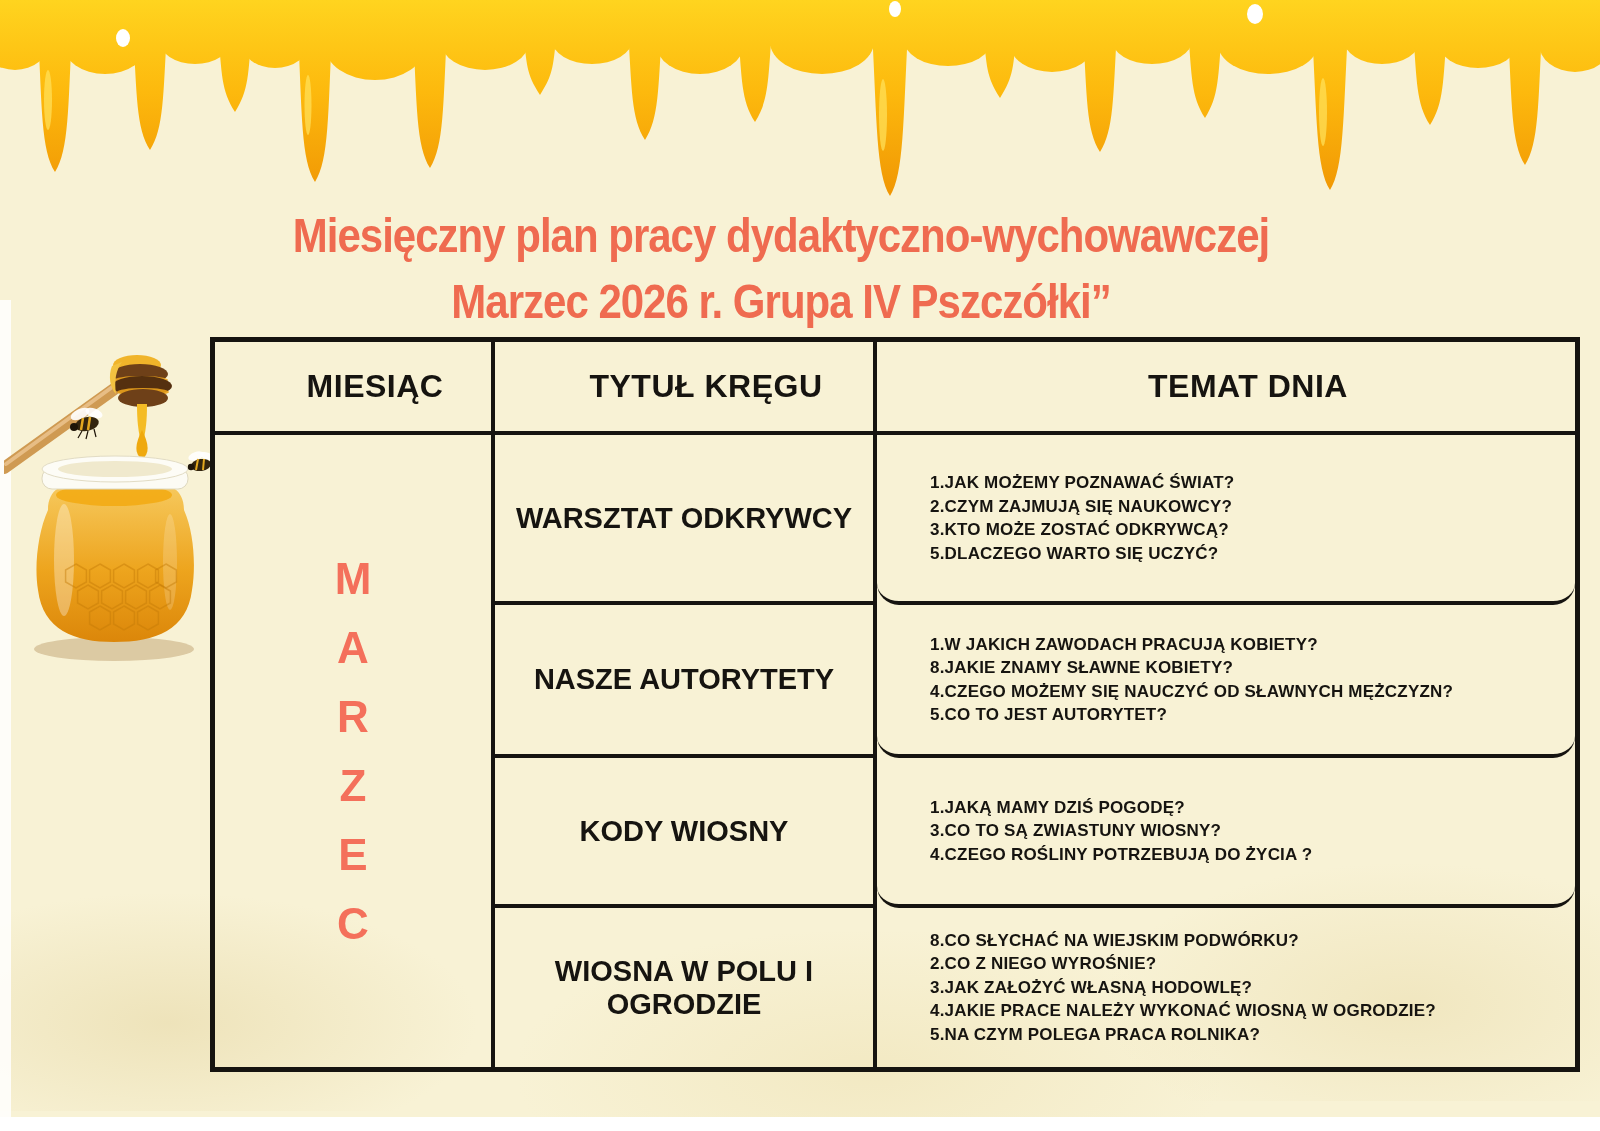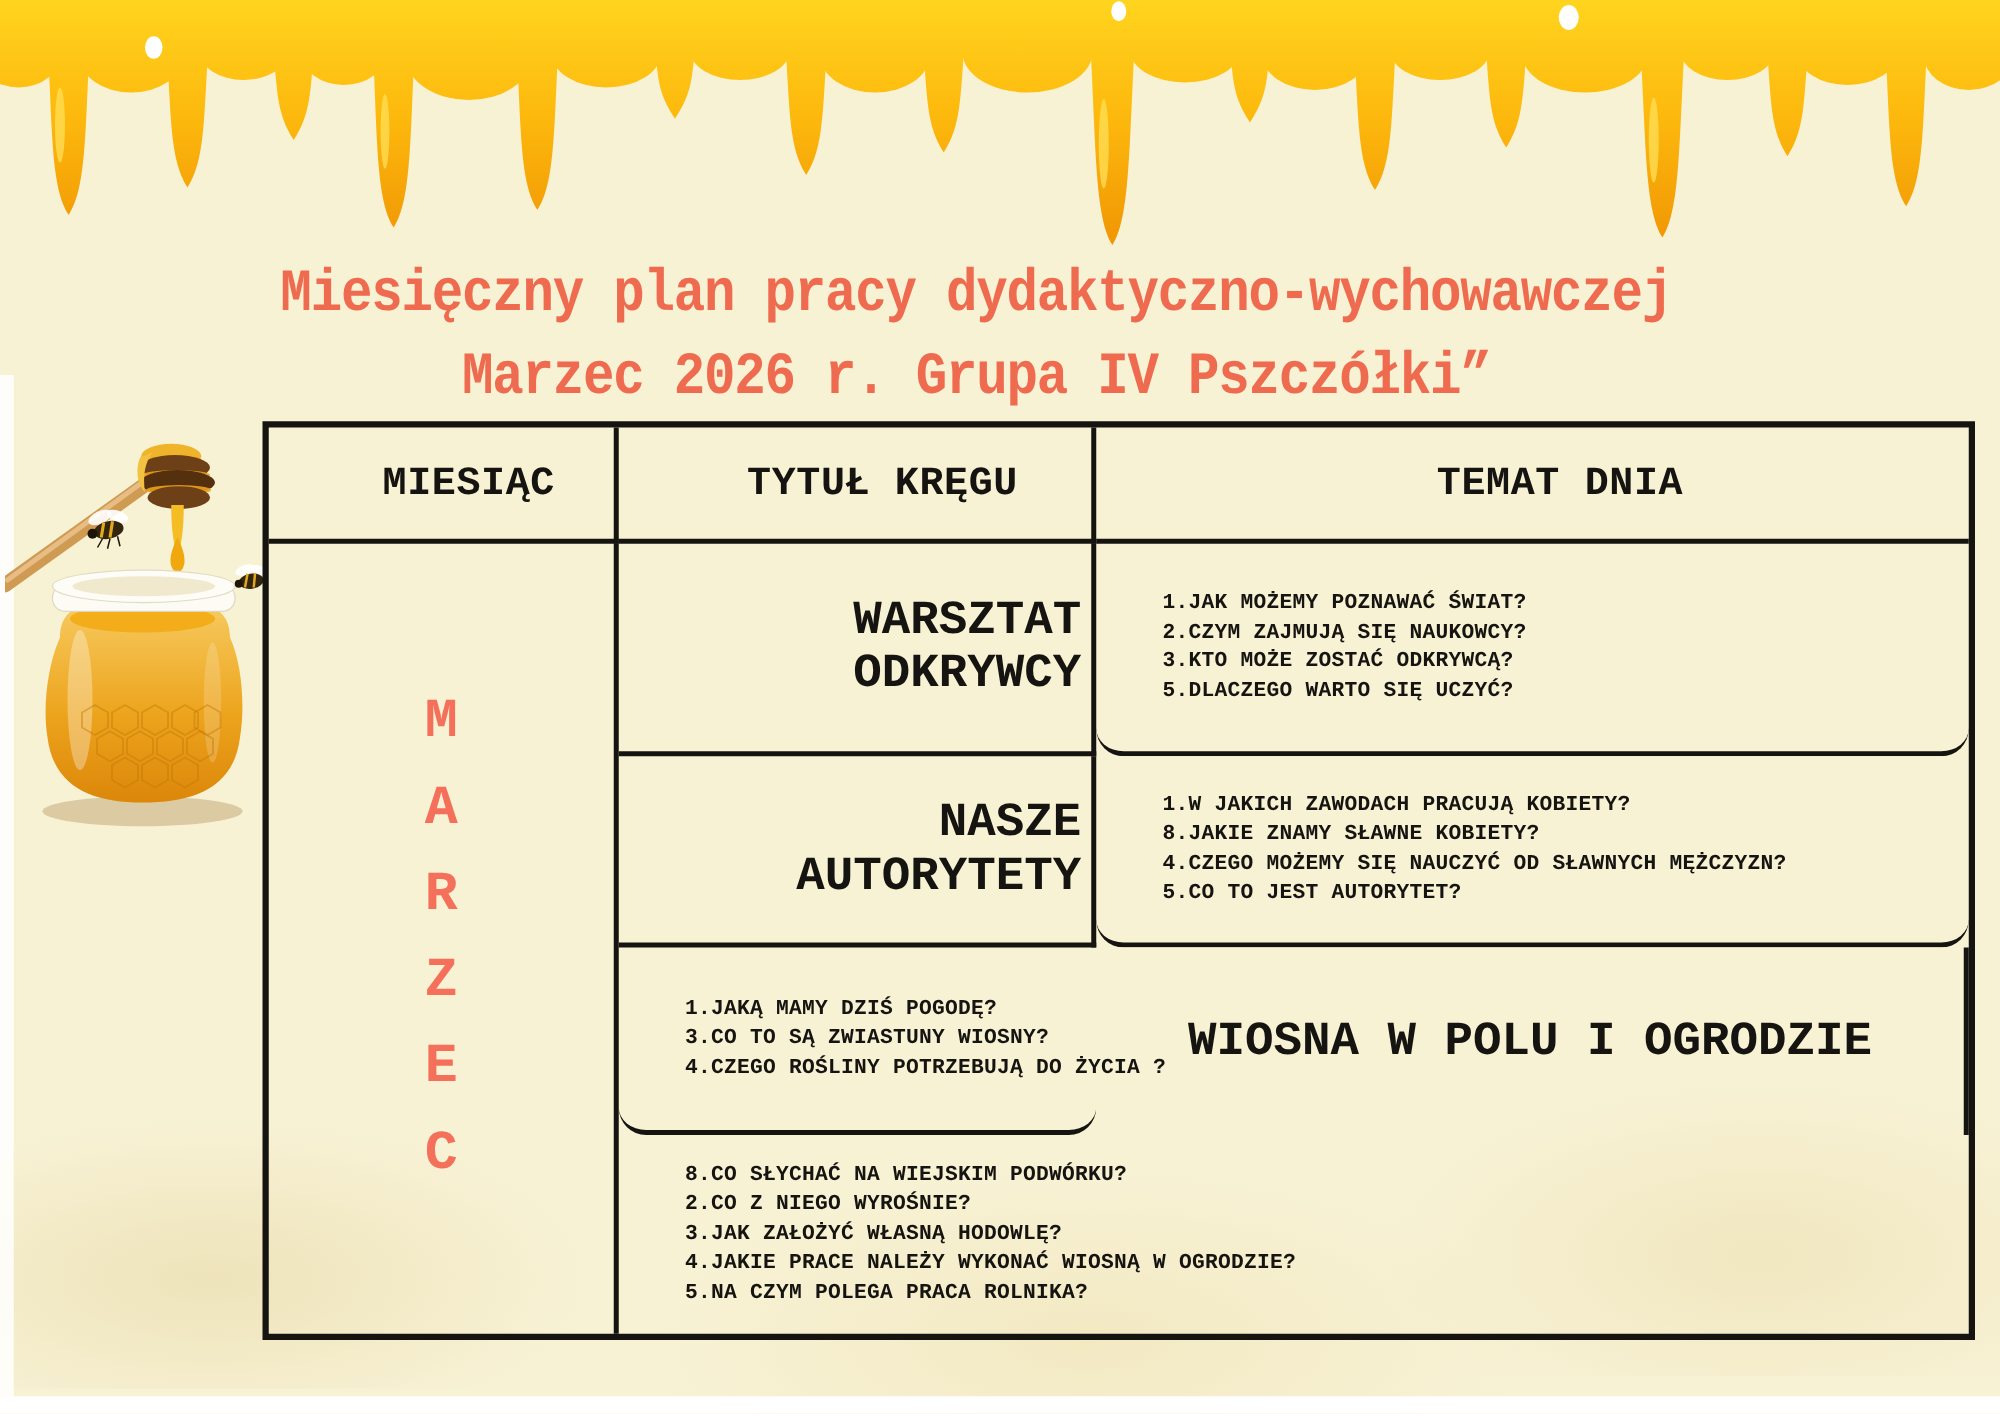--- a/index.html
+++ b/index.html
@@ -1,19 +1,19 @@
 <!DOCTYPE html>
 <html><head>
 <meta charset="utf-8">
 <style>
   html,body{margin:0;padding:0;background:#ffffff;}
   .page{
     position:relative; width:1600px; height:1131px; overflow:hidden;
     background:#f8f2d5;
-    font-family:Liberation Mono, monospace;
+    font-family:Liberation Sans, sans-serif;
   }
   
   .blob{position:absolute; pointer-events:none;}
   .blob.b1{left:-40px; bottom:20px; width:520px; height:220px;
     background:radial-gradient(ellipse at 40% 60%, rgba(231,217,168,.6), rgba(231,217,168,0) 70%);}
   .blob.b2{left:520px; bottom:0px; width:700px; height:200px;
     background:radial-gradient(ellipse at 50% 70%, rgba(238,226,180,.55), rgba(238,226,180,0) 72%);}
   .blob.b3{right:-60px; bottom:30px; width:560px; height:240px;
     background:radial-gradient(ellipse at 55% 60%, rgba(233,219,170,.5), rgba(233,219,170,0) 70%);}
 
@@ -35,21 +35,21 @@
     display:grid; box-sizing:border-box;
     grid-template-columns:280px 382px 1fr;
     grid-template-rows:93px 170px 153px 150px 1fr;
     border:5px solid #161410; background:transparent;
   }
   .cell{box-sizing:border-box; display:flex; align-items:center; justify-content:center;
     color:#161410;}
   .br{border-right:4px solid #161410;}
   .bb{border-bottom:4px solid #161410;}
   .head{font-weight:bold; font-size:32px; letter-spacing:.5px;padding-left:44px;}
-  .circle-title{font-weight:bold; font-size:38px; letter-spacing:0; text-align:right; padding:0 8px;}
+  .circle-title{font-weight:bold; font-size:29px; letter-spacing:0; text-align:center; padding:0 8px;}
   .month-cell{grid-column:1; grid-row:2/6; flex-direction:column; justify-content:center;}
   .month-letter{display:block; color:#f4705b; font-weight:bold; font-size:44px; line-height:69px; text-align:center;}
   .q-cell{flex-direction:column; align-items:flex-start; justify-content:center; padding-left:53px; padding-right:14px;border-radius:22px;}
   .q{font-weight:bold; font-size:17px; line-height:23.5px; letter-spacing:.2px; white-space:nowrap;}
 </style>
 </head>
 <body>
 
 <div class="page">
 
@@ -211,20 +211,21 @@
     </div>
 
     <div class="cell circle-title br bb">NASZE AUTORYTETY</div>
     <div class="cell q-cell bb">
       <div class="q">1.W JAKICH ZAWODACH PRACUJĄ KOBIETY?</div>
       <div class="q">8.JAKIE ZNAMY SŁAWNE KOBIETY?</div>
       <div class="q">4.CZEGO MOŻEMY SIĘ NAUCZYĆ OD SŁAWNYCH MĘŻCZYZN?</div>
       <div class="q">5.CO TO JEST AUTORYTET?</div>
     </div>
 
+    <div class="cell circle-title br bb">KODY WIOSNY</div>
     <div class="cell q-cell bb">
       <div class="q">1.JAKĄ MAMY DZIŚ POGODĘ?</div>
       <div class="q">3.CO TO SĄ ZWIASTUNY WIOSNY?</div>
       <div class="q">4.CZEGO ROŚLINY POTRZEBUJĄ DO ŻYCIA ?</div>
     </div>
 
     <div class="cell circle-title br">WIOSNA W POLU I OGRODZIE</div>
     <div class="cell q-cell">
       <div class="q">8.CO SŁYCHAĆ NA WIEJSKIM PODWÓRKU?</div>
       <div class="q">2.CO Z NIEGO WYROŚNIE?</div>

